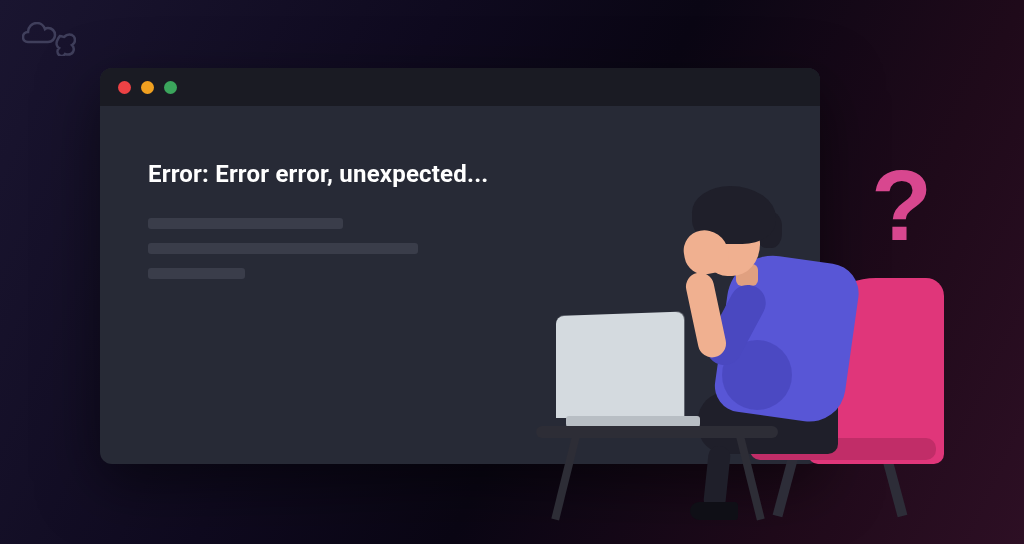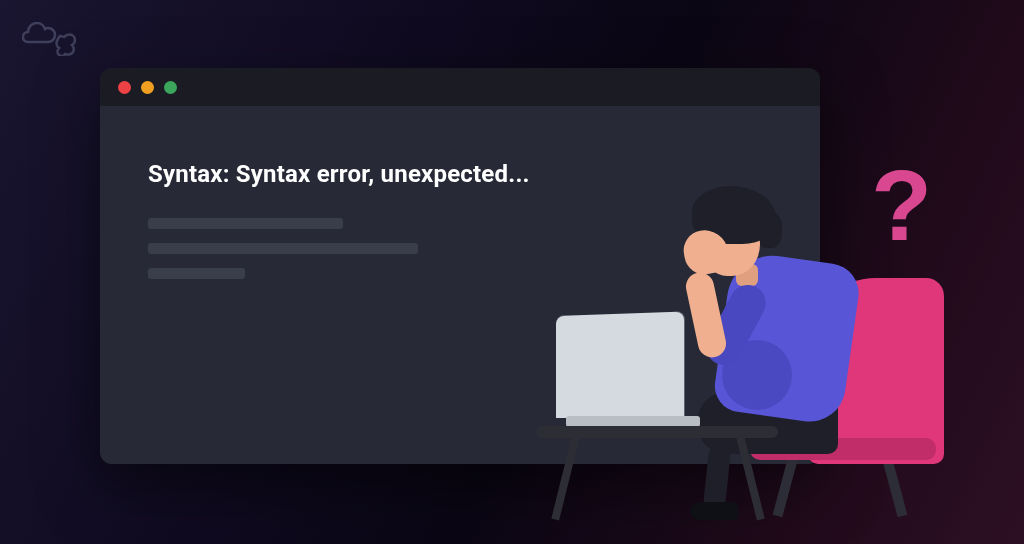--- a/index.html
+++ b/index.html
@@ -277,21 +277,21 @@
   </svg>
 </div>
 
 <div class="window">
   <div class="title-bar">
     <div class="tb-dot tb-red"></div>
     <div class="tb-dot tb-yellow"></div>
     <div class="tb-dot tb-green"></div>
   </div>
   <div class="window-body">
-    <div class="error-text">Syntax: Syntax error, unexpected...</div>
+    <div class="error-text">Error: Error error, unexpected...</div>
     <div class="skel skel-1"></div>
     <div class="skel skel-2"></div>
     <div class="skel skel-3"></div>
   </div>
 </div>
 
 <div class="illus">
   <div class="qmark">?</div>
   <div class="chair-leg1"></div>
   <div class="chair-leg2"></div>

